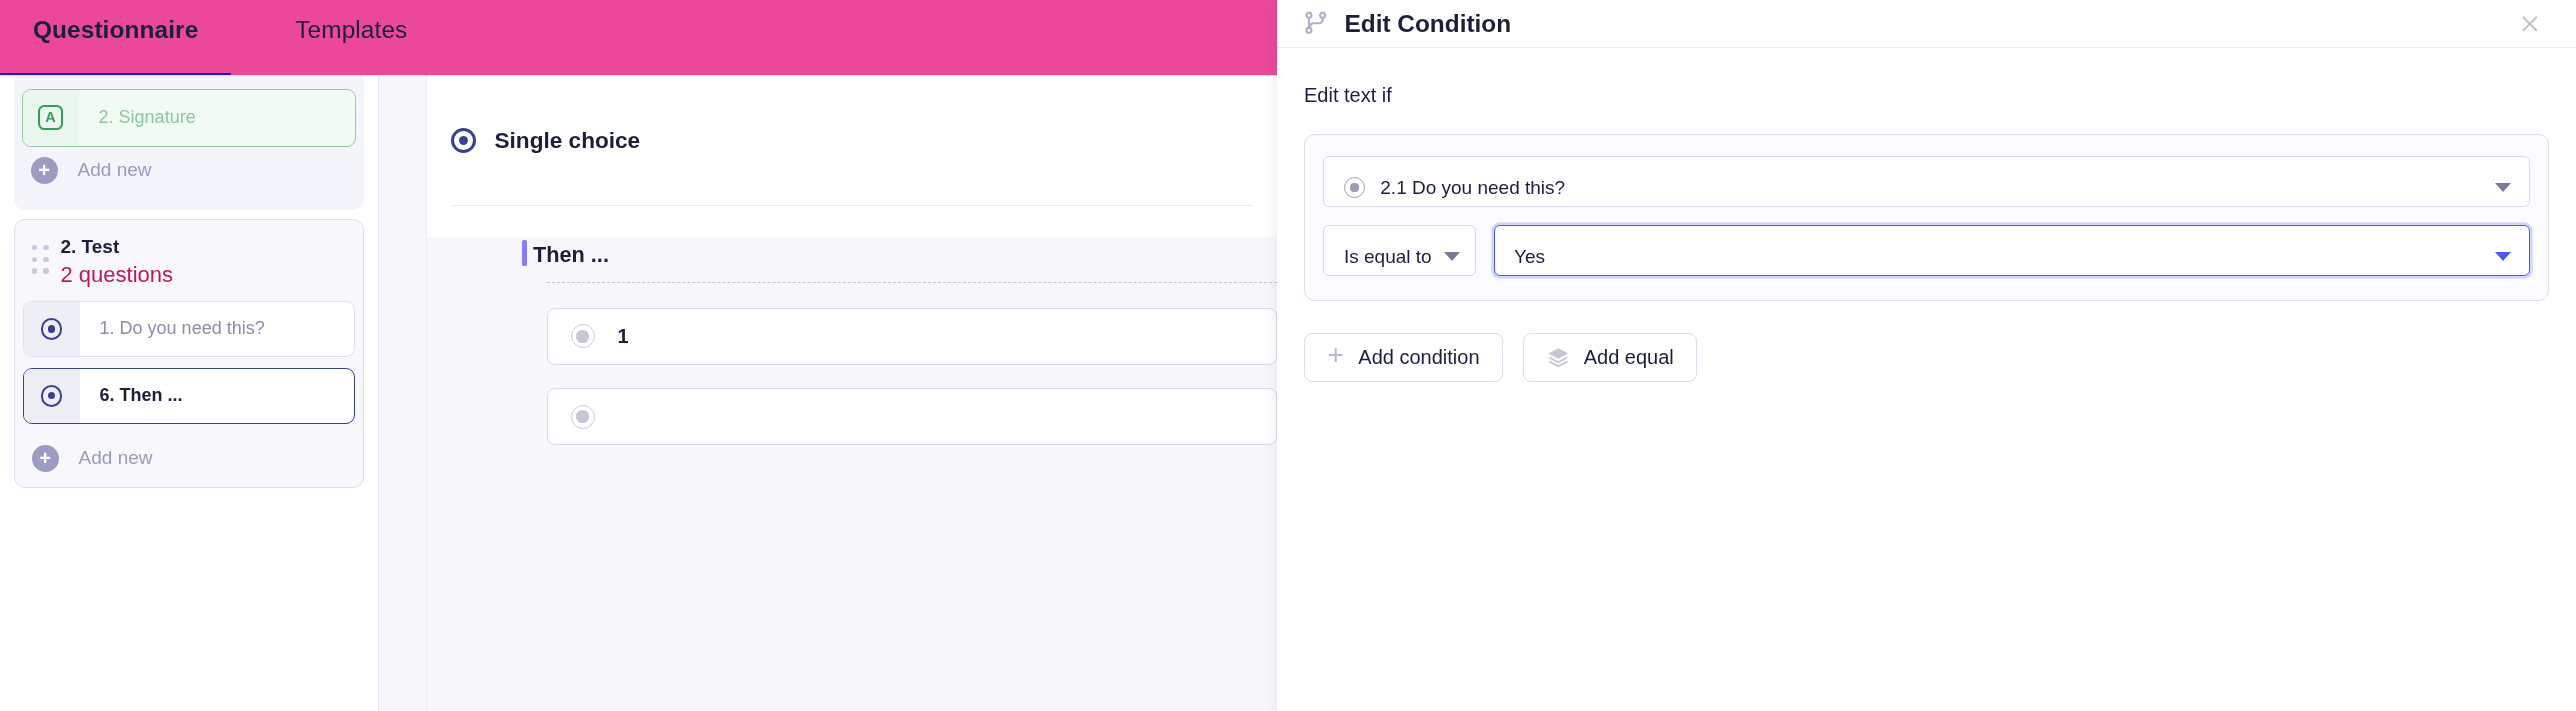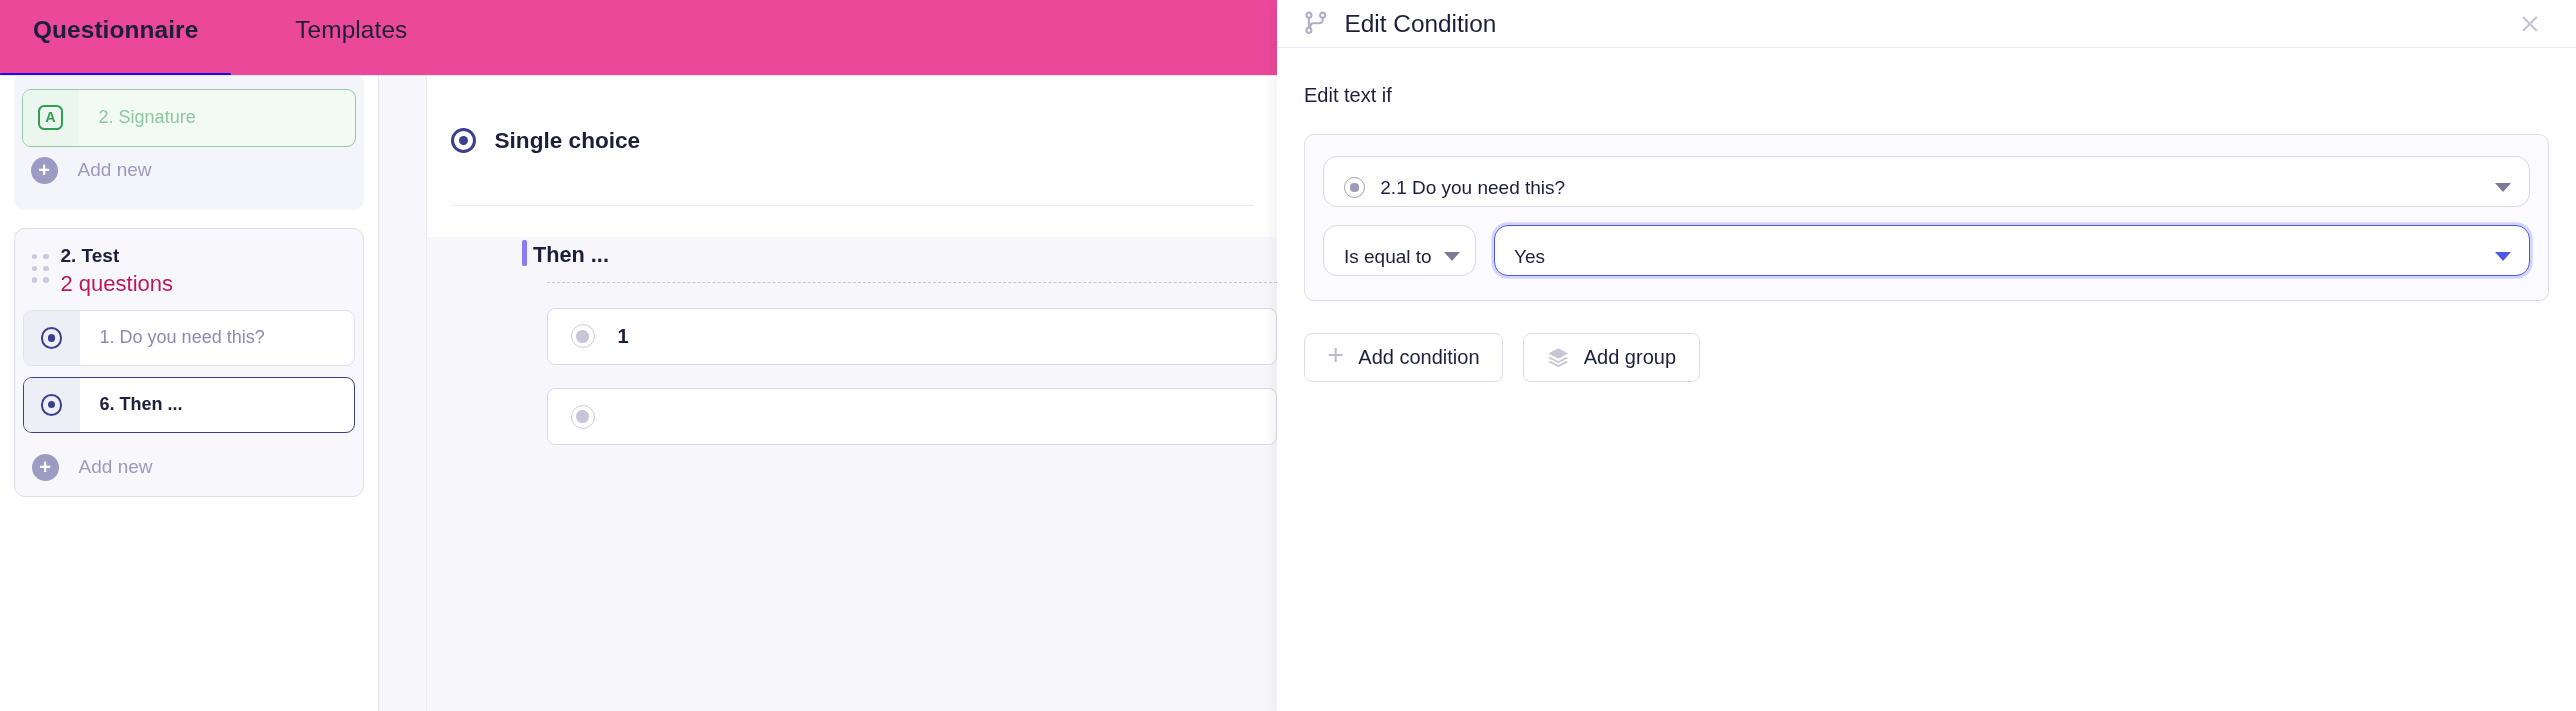--- a/index.html
+++ b/index.html
@@ -127,21 +127,21 @@
     background: #9b9bc4;
     color: #ffffff;
     display: flex; align-items: center; justify-content: center;
     font-size: 20px; font-weight: 700; line-height: 1;
     margin-right: 20px;
     flex: none;
   }
   .addnew .txt { font-size: 19px; color: #9a9ac0; }
 
   .qgroup {
-    margin-top: 18px;
+    margin-top: 9px;
     border: 0.9px solid #dfdfee;
     border-radius: 10.8px;
     background: #f7f7fc;
     padding: 16.2px 0 5.4px 0;
   }
   .qgroup-head {
     display: flex;
     align-items: flex-start;
     padding-left: 16.2px;
     margin-bottom: 12.6px;
@@ -290,21 +290,21 @@
   }
   .panel-head {
     height: 48px;
     display: flex;
     align-items: center;
     padding: 0 31px 0 27px;
     border-bottom: 0.9px solid #e9e9f2;
   }
   .panel-title-wrap { display: flex; align-items: center; }
   .branch-ic { width: 23.5px; height: 27px; margin-right: 17px; flex:none; }
-  .panel-title { font-size: 24.4px; font-weight: 400; color: #1b1f3b; }
+  .panel-title { font-size: 24.4px; font-weight: 700; color: #1b1f3b; }
   .panel-close {
     margin-left: auto;
     width: 31px; height: 31px;
     display: flex; align-items: center; justify-content: center;
     cursor: pointer;
   }
 
   .panel-body { padding: 36px 27px 0 27px; }
   .show-if { font-size: 20px; color: #1b1f3b; margin-bottom: 27px; }
 
@@ -312,21 +312,21 @@
     border: 0.9px solid #dedeec;
     border-radius: 10px;
     background: #fafaff;
     padding: 21px 18px 23.5px 18px;
   }
   .field {
     display: flex; align-items: center;
     height: 51px;
     background: #ffffff;
     border: 0.9px solid #d8d8e7;
-    border-radius: 14px;
+    border-radius: 6px;
     padding: 12px 18px 0 20px;
     cursor: pointer;
   }
   .field .f-text { font-size: 19px; color: #1b1f3b; }
   .field .caret {
     margin-left: auto;
     width: 0; height: 0;
     border-left: 8.1px solid transparent;
     border-right: 8.1px solid transparent;
     border-top: 9px solid #7b7b98;
@@ -519,21 +519,21 @@
           <span>Add condition</span>
         </div>
         <div class="btn">
           <span class="ic">
             <svg viewBox="0 0 24 24" width="22.6" height="22.6" fill="#c6c6d6">
               <path d="M12 2.5 L22.5 8 L12 13.5 L1.5 8 Z"></path>
               <path d="M12 16.1 L3.6 11.7 L1.5 12.8 L12 18.3 L22.5 12.8 L20.4 11.7 Z"></path>
               <path d="M12 20.3 L3.6 15.9 L1.5 17 L12 22.5 L22.5 17 L20.4 15.9 Z"></path>
             </svg>
           </span>
-          <span>Add group</span>
+          <span>Add equal</span>
         </div>
       </div>
     </div>
 
   </div>
 
 </div>
 
 
 </body></html>

